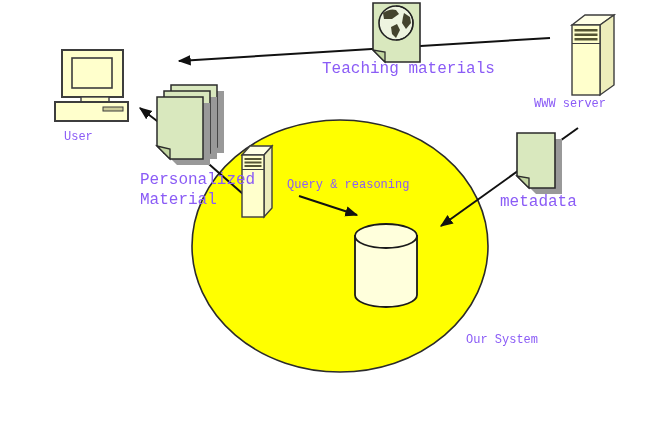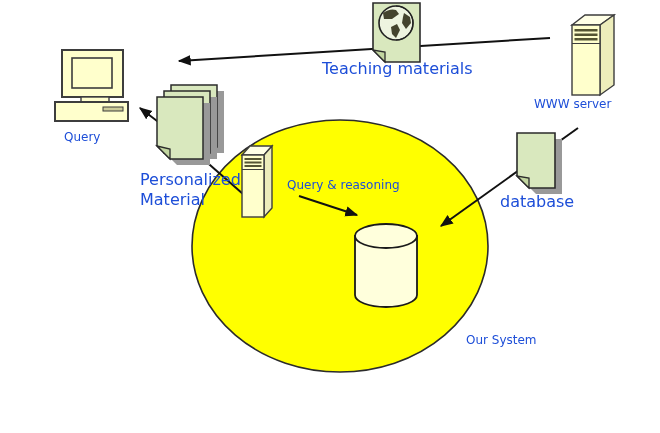--- a/index.html
+++ b/index.html
@@ -6,24 +6,25 @@
   .canvas{
     position:relative;
     width:660px;height:433px;
     background:#ffffff;
     font-family:"DejaVu Sans","Liberation Sans",sans-serif;
     overflow:hidden;
   }
   .canvas svg{position:absolute;left:0;top:0;}
   .lbl{
     position:absolute;
-    color:#1d4ed8;
+    color:#8b5cf6;
     white-space:nowrap;
     font-size:16px;
     line-height:20px;
+    font-family:Liberation Mono, monospace;
   }
   .lbl-lg{font-size:12px;}
 </style>
 </head>
 <body>
 
 <div class="canvas">
 
   <svg width="660" height="433" viewBox="0 0 660 433">
     <defs>
@@ -95,32 +96,32 @@
       <line x1="572" y1="43.5" x2="600" y2="43.5" stroke="#3d3d3d" stroke-width="1"></line>
     </g>
 
     <g>
       <path d="M524,139 H562 V194 H536 L524,182 Z" fill="#999999"></path>
       <path d="M517,133 H555 V188 H529 L517,176 Z" fill="#d9e8be" stroke="#2b2b2b" stroke-width="1.6"></path>
       <polygon points="517,176 529,188 529,178" fill="#c2d6a0" stroke="#2b2b2b" stroke-width="1.3"></polygon>
     </g>
   </svg>
 
-  <div class="lbl lbl-lg" style="left:64px;top:127px;">Query</div>
+  <div class="lbl lbl-lg" style="left:64px;top:127px;">User</div>
 
   <div class="lbl" style="left:108px;top:170px;margin-left:32px;">
     <div>Personalized</div>
     <div>Material</div>
   </div>
 
   <div class="lbl" style="left:322px;top:59px;">Teaching materials</div>
 
   <div class="lbl lbl-lg" style="left:534px;top:94px;">WWW server</div>
 
-  <div class="lbl" style="left:500px;top:192px;">database</div>
+  <div class="lbl" style="left:500px;top:192px;">metadata</div>
 
 
   <div class="lbl lbl-lg" style="left:287px;top:175px;">Query &amp; reasoning</div>
 
 
   <div class="lbl lbl-lg" style="left:466px;top:330px;">Our System</div>
 
 </div>
 
 </body></html>

